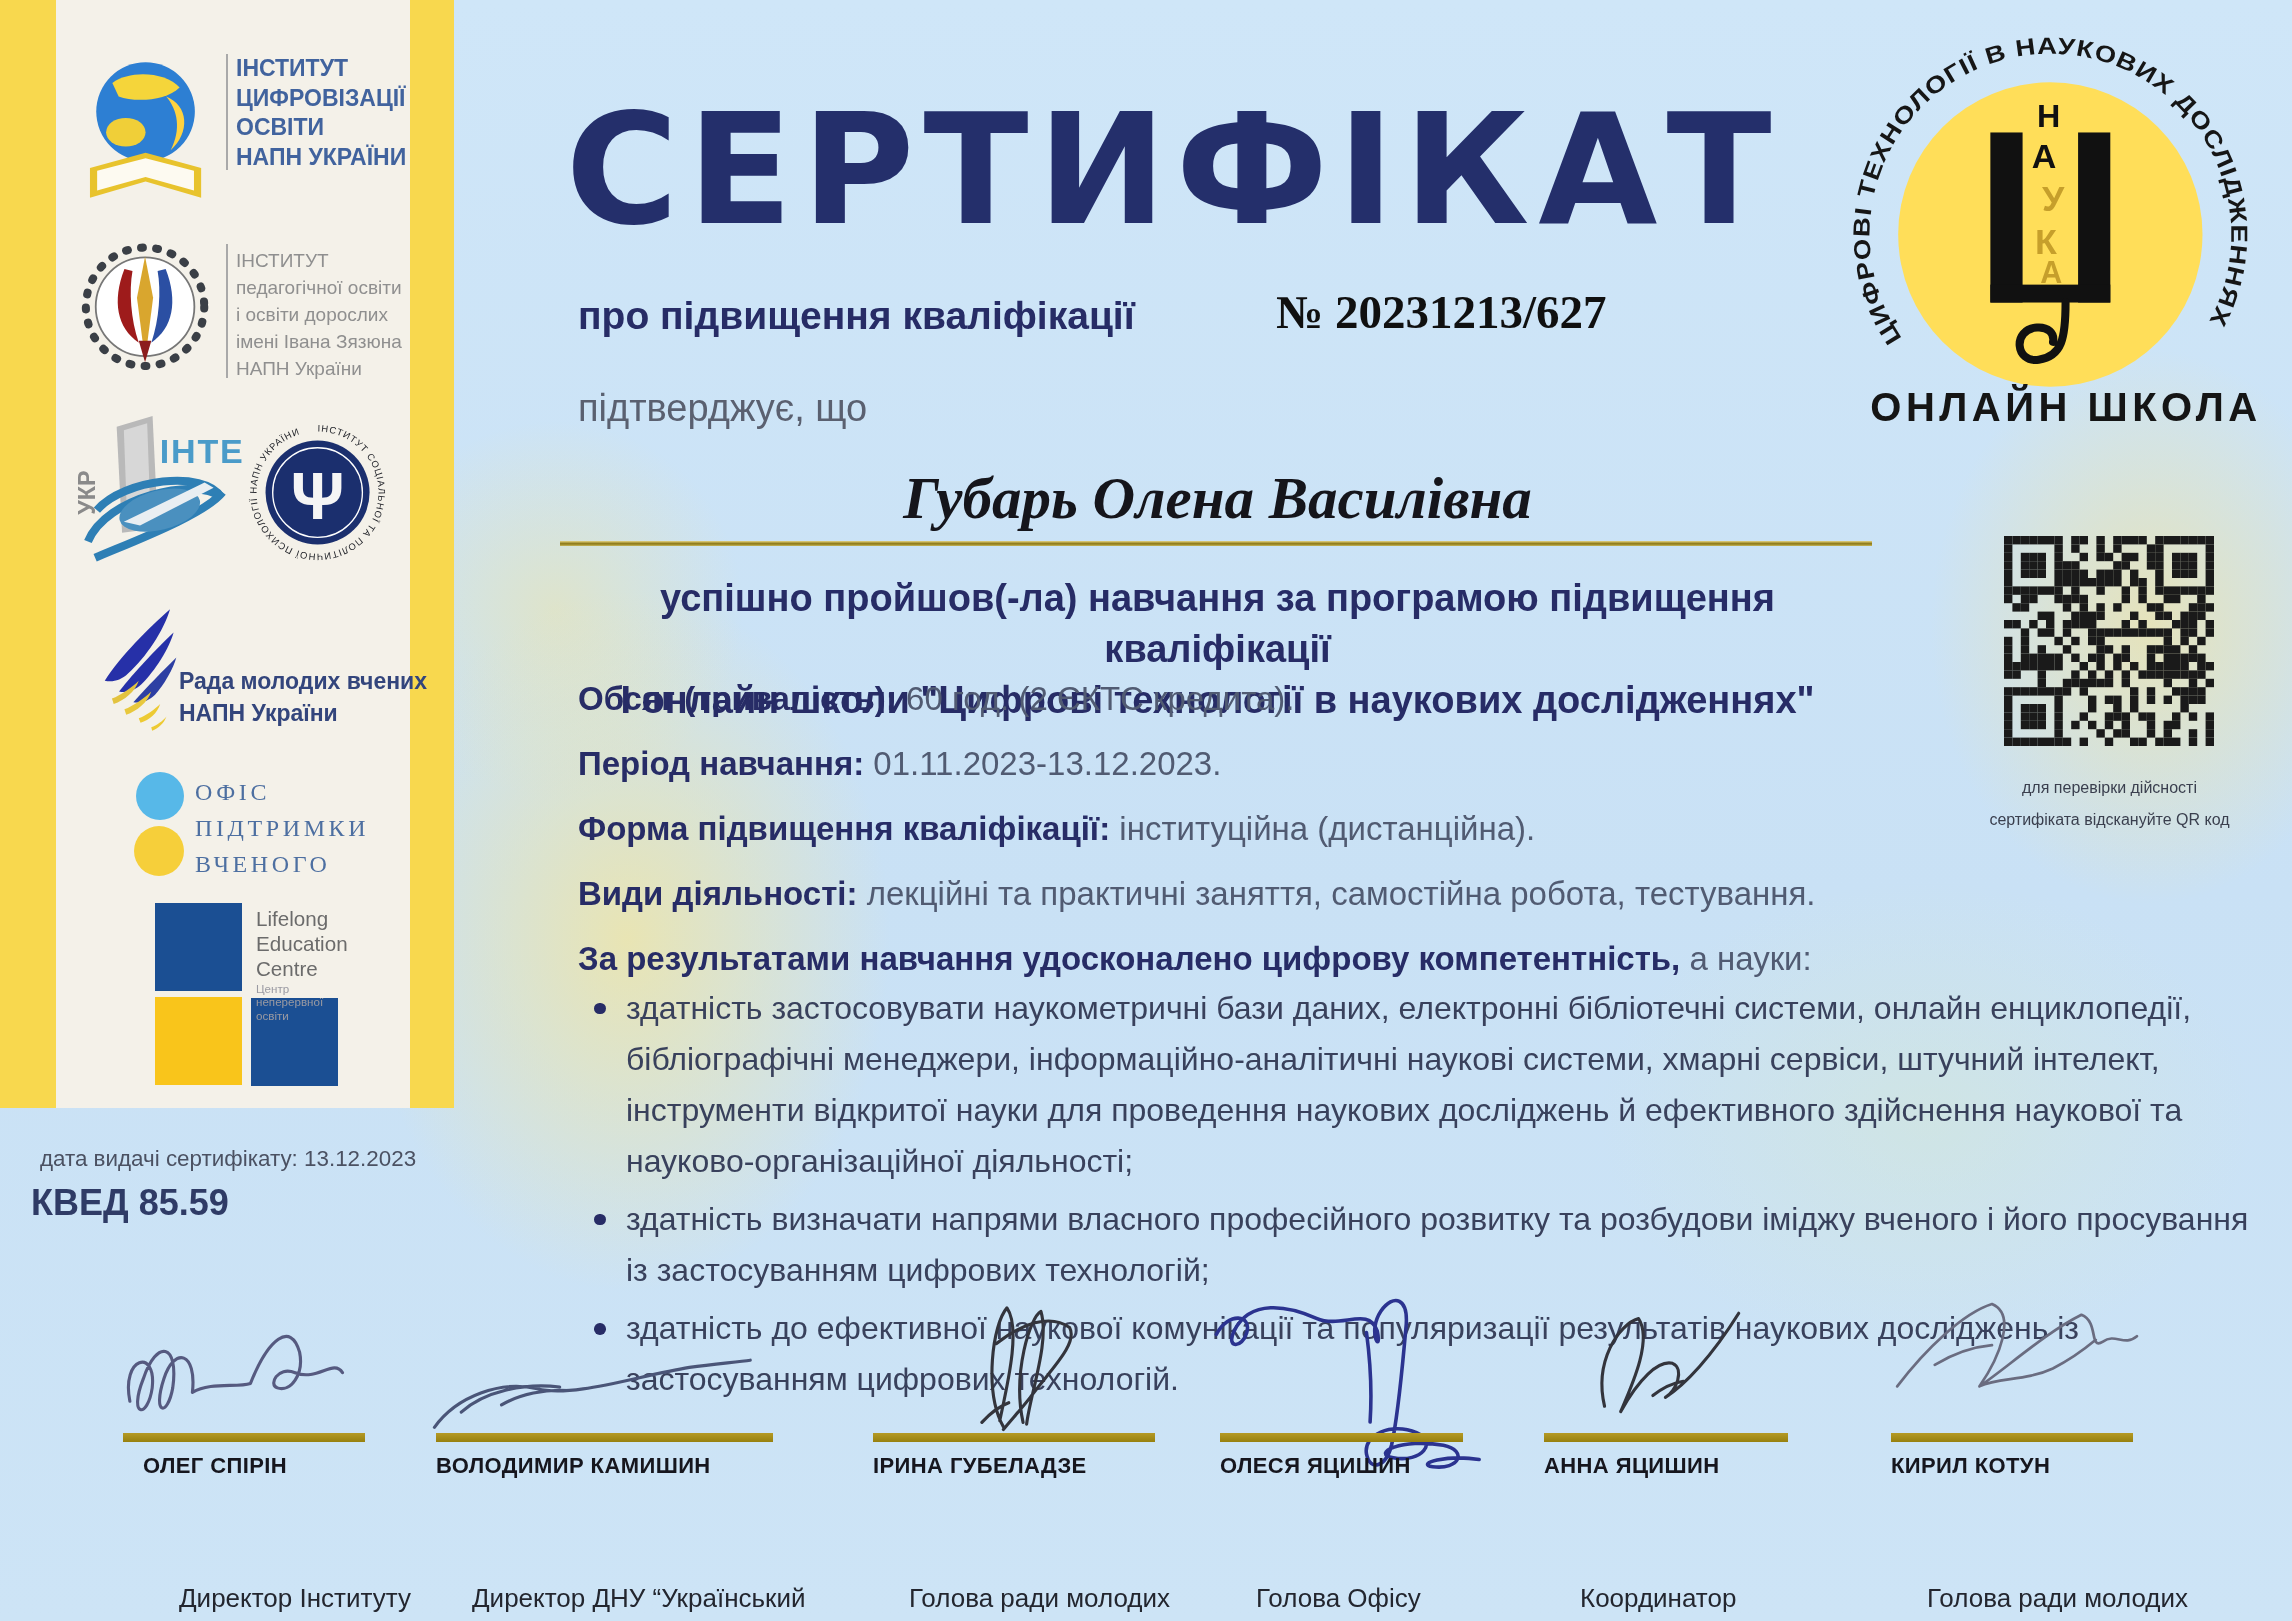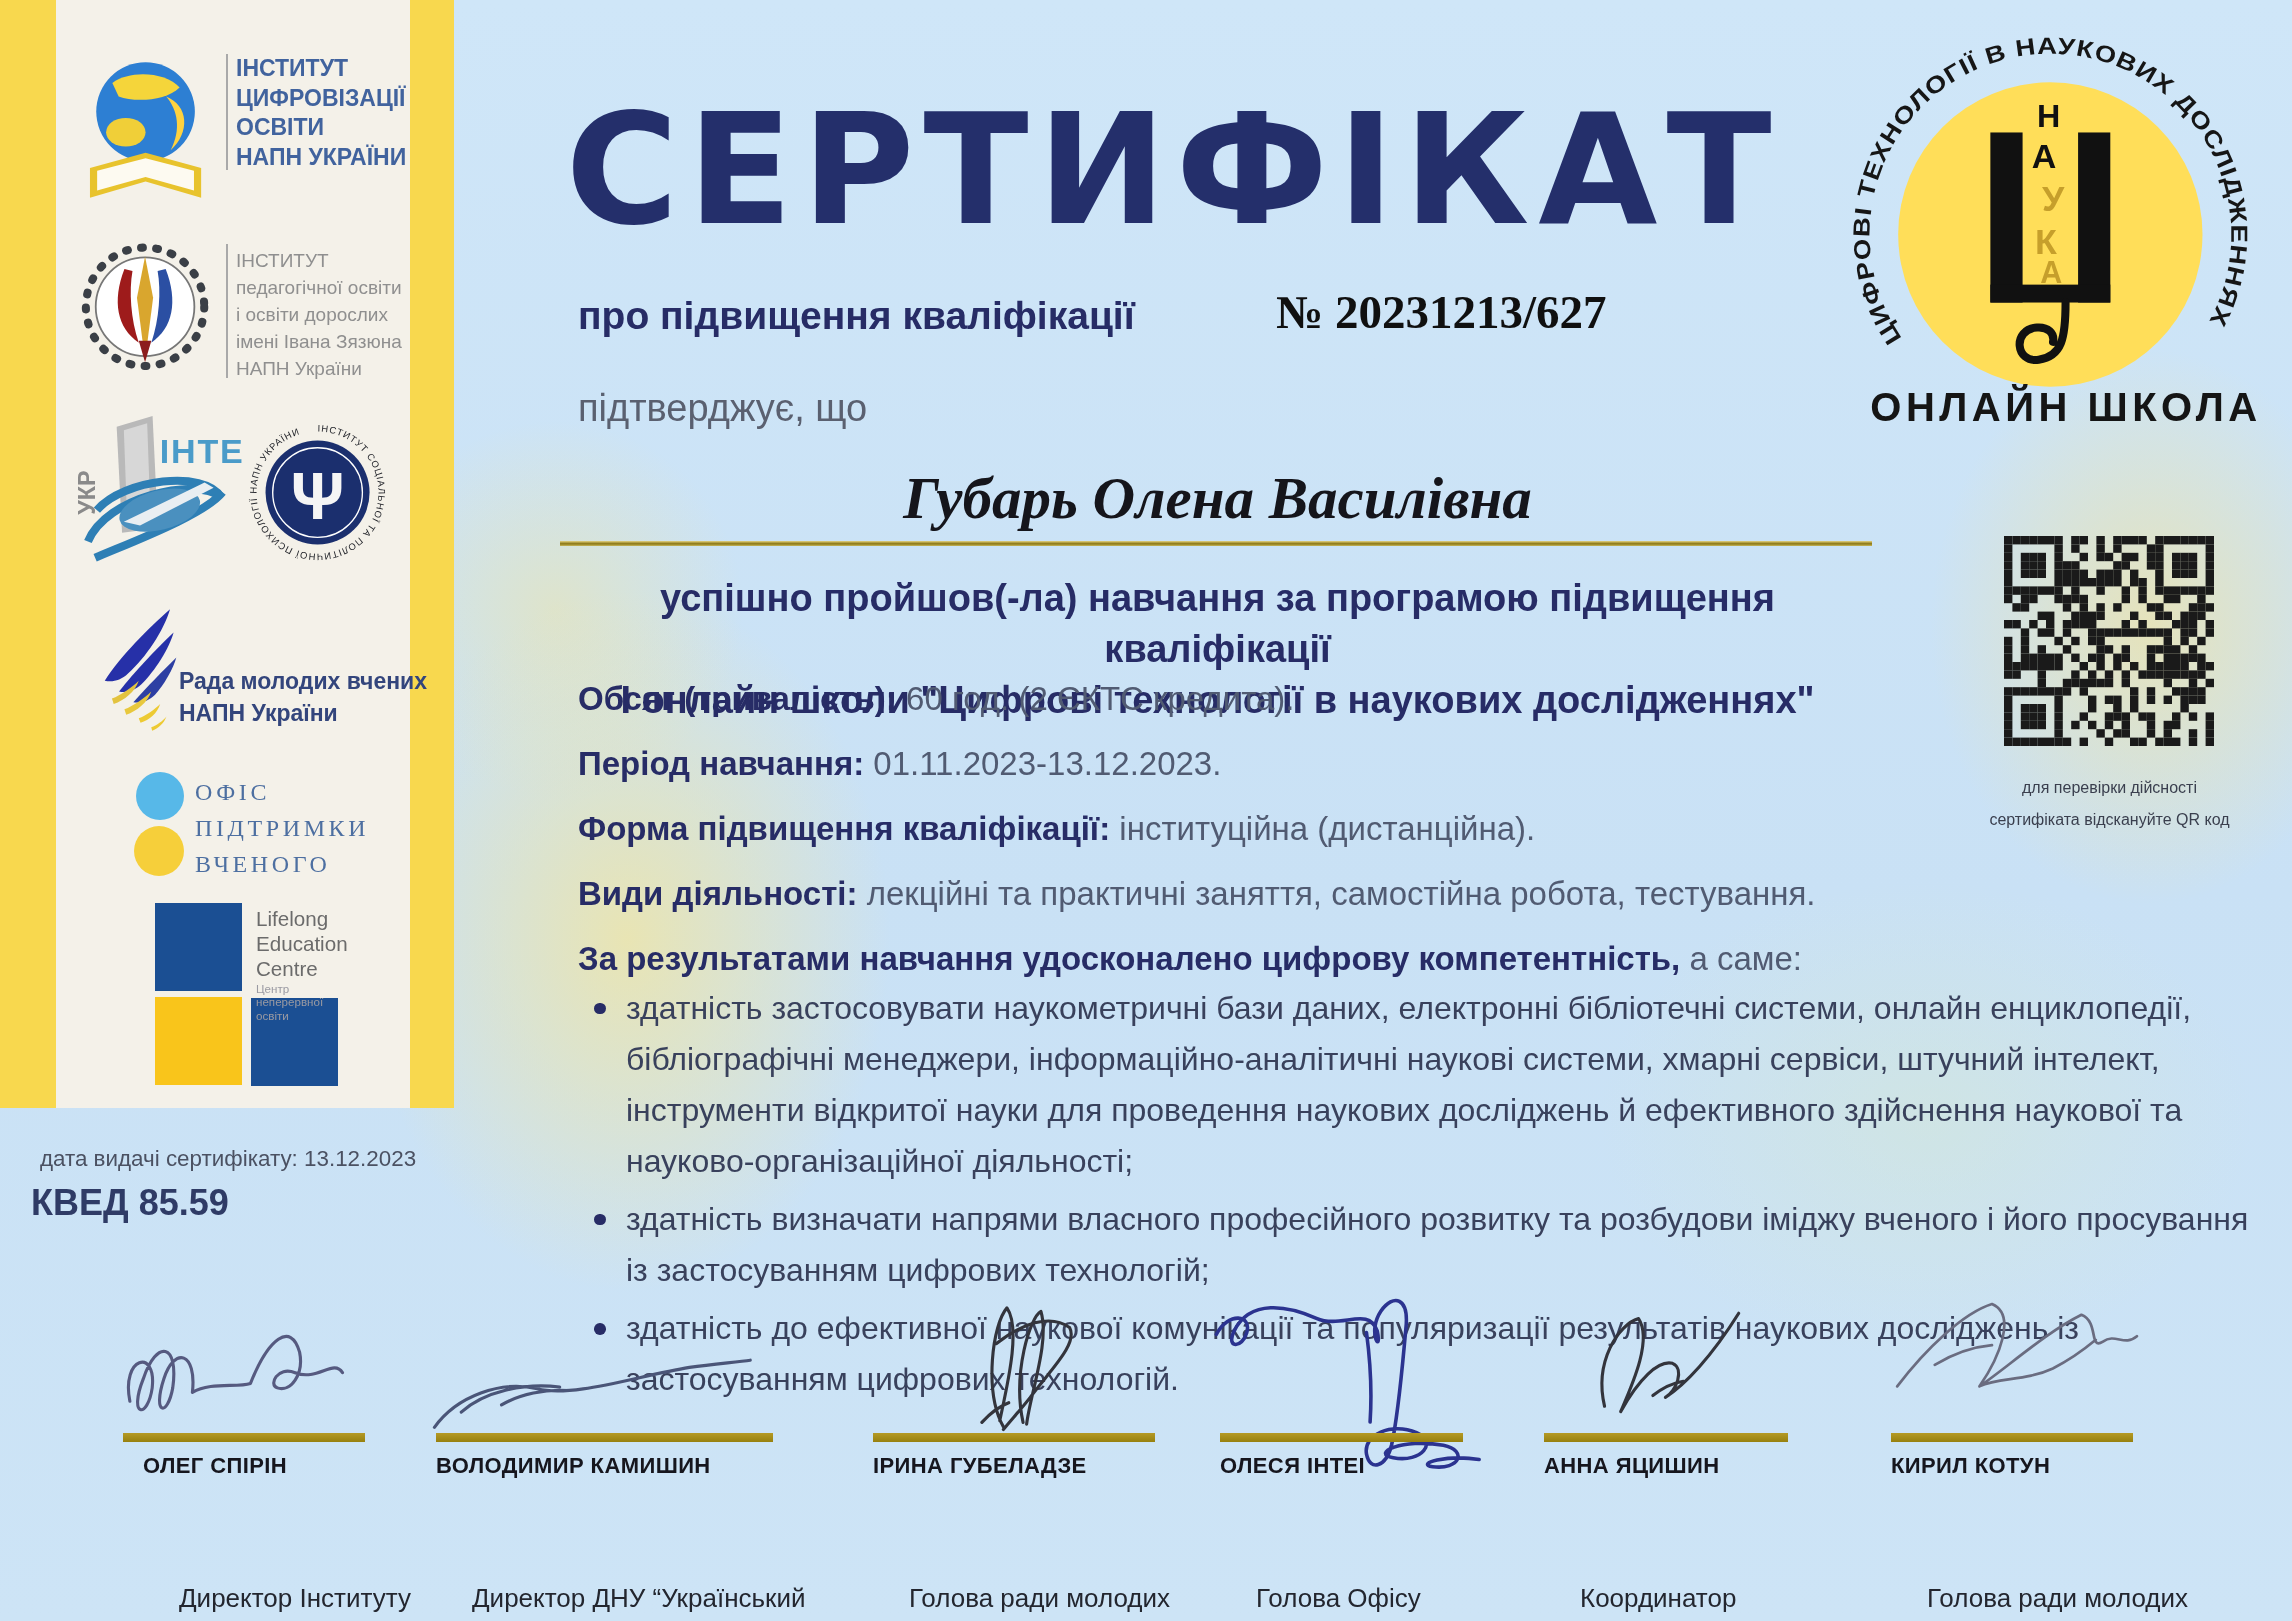--- a/index.html
+++ b/index.html
@@ -186,21 +186,21 @@
     </div>
     <div class="detail">
       <span class="lbl">Форма підвищення кваліфікації:</span>
       <span class="val">інституційна (дистанційна).</span>
     </div>
     <div class="detail">
       <span class="lbl">Види діяльності:</span>
       <span class="val">лекційні та практичні заняття, самостійна робота, тестування.</span>
     </div>
     <div class="detail">
-      <span class="lbl">За результатами навчання удосконалено цифрову компетентність,</span><span class="val"> а саме:</span>
+      <span class="lbl">За результатами навчання удосконалено цифрову компетентність,</span><span class="val"> а науки:</span>
     </div>
   </div>
 
   <ul class="abs outcomes">
     <li><span>здатність застосовувати наукометричні бази даних, електронні бібліотечні системи, онлайн енциклопедії, бібліографічні менеджери, інформаційно-аналітичні наукові системи, хмарні сервіси, штучний інтелект, інструменти відкритої науки для  проведення наукових досліджень й ефективного здійснення наукової та науково-організаційної діяльності;</span></li>
     <li><span>здатність визначати напрями власного професійного розвитку та розбудови іміджу вченого і його просування із застосуванням цифрових технологій;</span></li>
     <li><span>здатність до ефективної наукової комунікації та популяризації результатів наукових досліджень із застосуванням цифрових технологій.</span></li>
   </ul>
 
   <svg class="abs" style="left:1840px;top:0" width="452" height="452" viewBox="0 0 505 505">
@@ -598,21 +598,21 @@
   <div class="abs sig-bar" style="left:123px;width:242px"></div>
   <div class="abs sig-bar" style="left:436px;width:337px"></div>
   <div class="abs sig-bar" style="left:873px;width:282px"></div>
   <div class="abs sig-bar" style="left:1220px;width:243px"></div>
   <div class="abs sig-bar" style="left:1544px;width:244px"></div>
   <div class="abs sig-bar" style="left:1891px;width:242px"></div>
 
   <div class="abs sig-name" style="left:143px">ОЛЕГ СПІРІН</div>
   <div class="abs sig-name" style="left:436px">ВОЛОДИМИР КАМИШИН</div>
   <div class="abs sig-name" style="left:873px">ІРИНА ГУБЕЛАДЗЕ</div>
-  <div class="abs sig-name" style="left:1220px">ОЛЕСЯ ІНТЕІ</div>
+  <div class="abs sig-name" style="left:1220px">ОЛЕСЯ ЯЦИШИН</div>
   <div class="abs sig-name" style="left:1544px">АННА ЯЦИШИН</div>
   <div class="abs sig-name" style="left:1891px">КИРИЛ КОТУН</div>
 
   <div class="abs sig-role" style="left:143px">Директор Інституту
 цифровізації освіти
 НАПН України</div>
   <div class="abs sig-role" style="left:436px">Директор ДНУ “Український
 інститут науково-технічної
 експертизи та інформації”</div>
   <div class="abs sig-role" style="left:873px">Голова ради молодих

